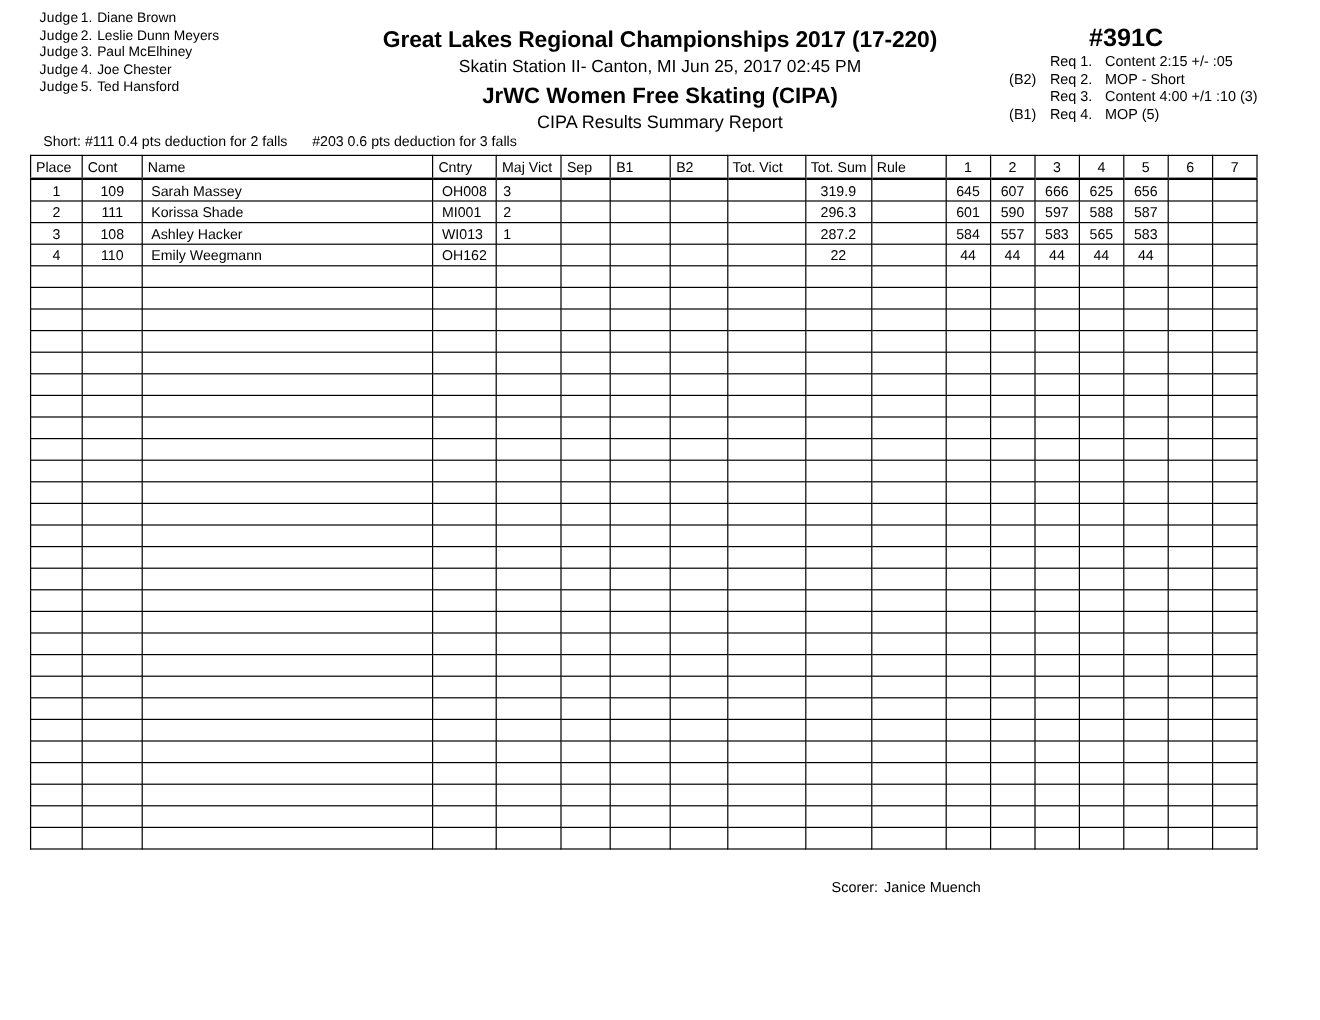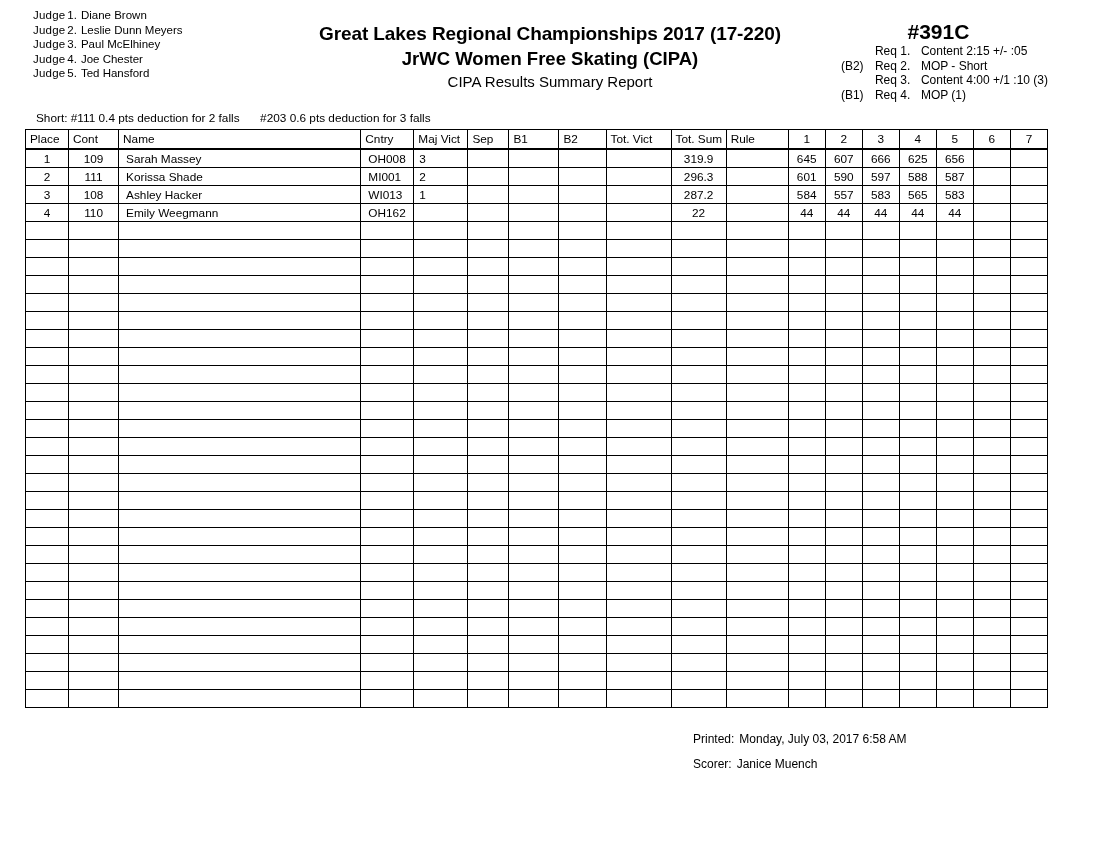--- a/index.html
+++ b/index.html
@@ -165,20 +165,21 @@
 <div id="judges">
     <div class="judge-line"><span class="jlabel">Judge</span><span class="jnum">1.</span><span class="jname">Diane  Brown</span></div>
     <div class="judge-line"><span class="jlabel">Judge</span><span class="jnum">2.</span><span class="jname">Leslie Dunn Meyers</span></div>
     <div class="judge-line"><span class="jlabel">Judge</span><span class="jnum">3.</span><span class="jname">Paul  McElhiney</span></div>
     <div class="judge-line"><span class="jlabel">Judge</span><span class="jnum">4.</span><span class="jname">Joe  Chester</span></div>
     <div class="judge-line"><span class="jlabel">Judge</span><span class="jnum">5.</span><span class="jname">Ted  Hansford</span></div>
   </div>
 
 <div id="header-center">
   <div id="event-title">Great Lakes Regional Championships 2017 (17-220)</div>
+  <div id="venue-line">Skatin Station II- Canton, MI  Jun 25, 2017  02:45 PM</div>
   <div id="category-title">JrWC Women Free Skating (CIPA)</div>
   <div id="report-subtitle">CIPA Results Summary Report</div>
 </div>
 
 <div id="header-right">
   <div id="event-number">#391C</div>
   <div id="req-list">
       <div class="req-row">
         <span class="req-bcode"></span>
         <span class="req-label">Req  1.</span>
@@ -190,21 +191,21 @@
         <span class="req-text">MOP - Short</span>
       </div>
       <div class="req-row">
         <span class="req-bcode"></span>
         <span class="req-label">Req  3.</span>
         <span class="req-text">Content 4:00 +/1 :10 (3)</span>
       </div>
       <div class="req-row">
         <span class="req-bcode">(B1)</span>
         <span class="req-label">Req  4.</span>
-        <span class="req-text">MOP (1)</span>
+        <span class="req-text">MOP (5)</span>
       </div>
     </div>
 </div>
 
 <div id="memo">
   <span class="memo-label">Short:</span>
   <span>#111</span>
   <span>0.4 pts deduction for 2 falls</span>
   <span class="memo-gap"></span>
   <span>#203</span>
@@ -873,18 +874,15 @@
         <td>&nbsp;</td>
         <td>&nbsp;</td>
         <td>&nbsp;</td>
         <td>&nbsp;</td>
       </tr>
     </tbody>
 </table>
 
 <div id="footer">
   <div>
-    <span class="f-label">Printed:</span><span class="f-value">Monday, July 03, 2017  6:58 AM</span>
-  </div>
-  <div>
     <span class="f-label">Scorer:</span><span class="f-value">Janice Muench</span>
   </div>
 </div>
 
 </body></html>

